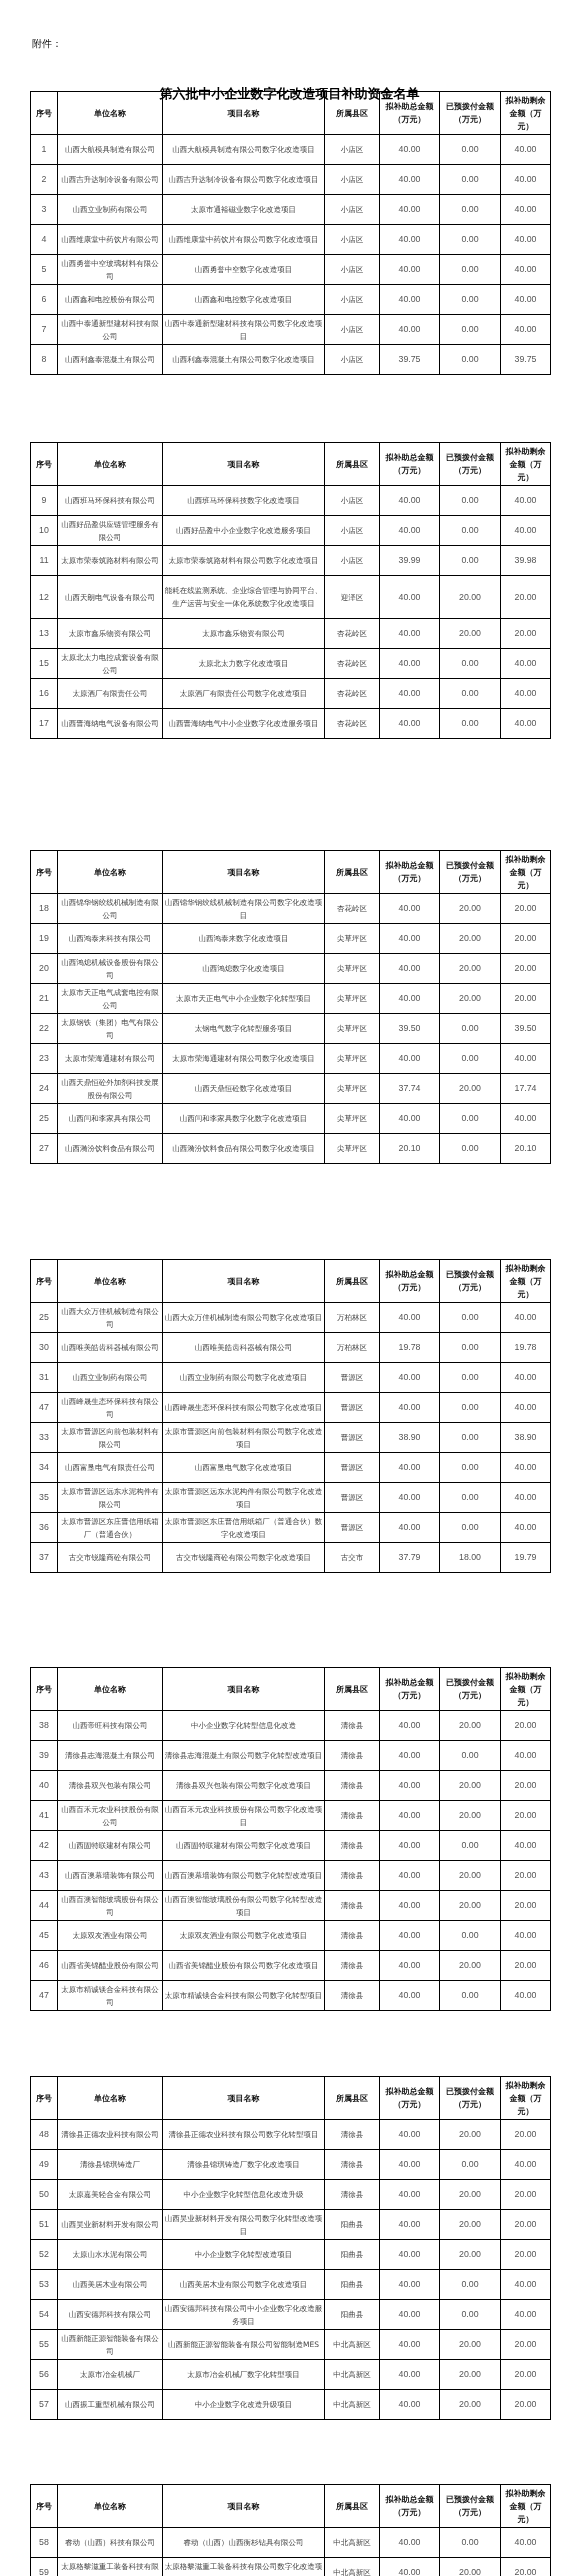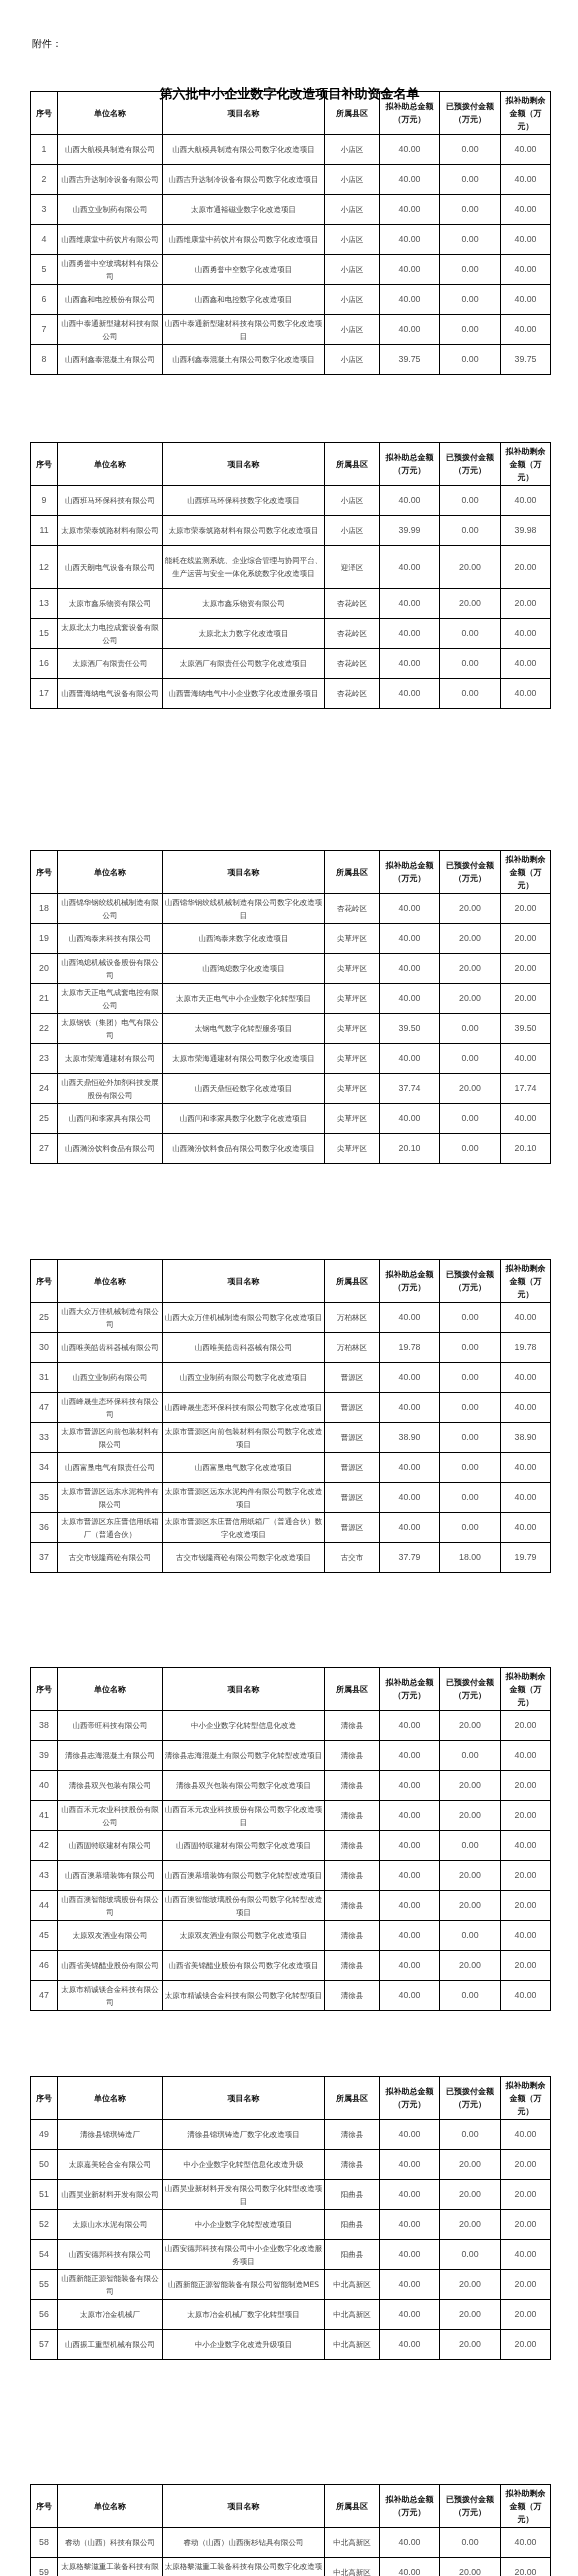--- a/index.html
+++ b/index.html
@@ -150,20 +150,29 @@
           <tr class="r">
             <td class="seq">9</td>
             <td>山西班马环保科技有限公司</td>
             <td>山西班马环保科技数字化改造项目</td>
             <td>小店区</td>
             <td class="num">40.00</td>
             <td class="num">0.00</td>
             <td class="num">40.00</td>
           </tr>
           <tr class="r">
+            <td class="seq">10</td>
+            <td>山西好品盈供应链管理服务有限公司</td>
+            <td>山西好品盈中小企业数字化改造服务项目</td>
+            <td>小店区</td>
+            <td class="num">40.00</td>
+            <td class="num">0.00</td>
+            <td class="num">40.00</td>
+          </tr>
+          <tr class="r">
             <td class="seq">11</td>
             <td>太原市荣泰筑路材料有限公司</td>
             <td>太原市荣泰筑路材料有限公司数字化改造项目</td>
             <td>小店区</td>
             <td class="num">39.99</td>
             <td class="num">0.00</td>
             <td class="num">39.98</td>
           </tr>
           <tr class="r3">
             <td class="seq">12</td>
@@ -564,20 +573,29 @@
           <th>单位名称</th>
           <th>项目名称</th>
           <th>所属县区</th>
           <th>拟补助总金额（万元）</th>
           <th>已预拨付金额（万元）</th>
           <th>拟补助剩余金额（万元）</th>
         </tr>
       </thead>
       <tbody>
           <tr class="r">
+            <td class="seq">48</td>
+            <td>清徐县正德农业科技有限公司</td>
+            <td>清徐县正德农业科技有限公司数字化转型项目</td>
+            <td>清徐县</td>
+            <td class="num">40.00</td>
+            <td class="num">20.00</td>
+            <td class="num">20.00</td>
+          </tr>
+          <tr class="r">
             <td class="seq">49</td>
             <td>清徐县锦琪铸造厂</td>
             <td>清徐县锦琪铸造厂数字化改造项目</td>
             <td>清徐县</td>
             <td class="num">40.00</td>
             <td class="num">0.00</td>
             <td class="num">40.00</td>
           </tr>
           <tr class="r">
             <td class="seq">50</td>
@@ -598,20 +616,29 @@
             <td class="num">20.00</td>
           </tr>
           <tr class="r">
             <td class="seq">52</td>
             <td>太原山水水泥有限公司</td>
             <td>中小企业数字化转型改造项目</td>
             <td>阳曲县</td>
             <td class="num">40.00</td>
             <td class="num">20.00</td>
             <td class="num">20.00</td>
+          </tr>
+          <tr class="r">
+            <td class="seq">53</td>
+            <td>山西美居木业有限公司</td>
+            <td>山西美居木业有限公司数字化改造项目</td>
+            <td>阳曲县</td>
+            <td class="num">40.00</td>
+            <td class="num">0.00</td>
+            <td class="num">40.00</td>
           </tr>
           <tr class="r">
             <td class="seq">54</td>
             <td>山西安德邦科技有限公司</td>
             <td>山西安德邦科技有限公司中小企业数字化改造服务项目</td>
             <td>阳曲县</td>
             <td class="num">40.00</td>
             <td class="num">0.00</td>
             <td class="num">40.00</td>
           </tr>

